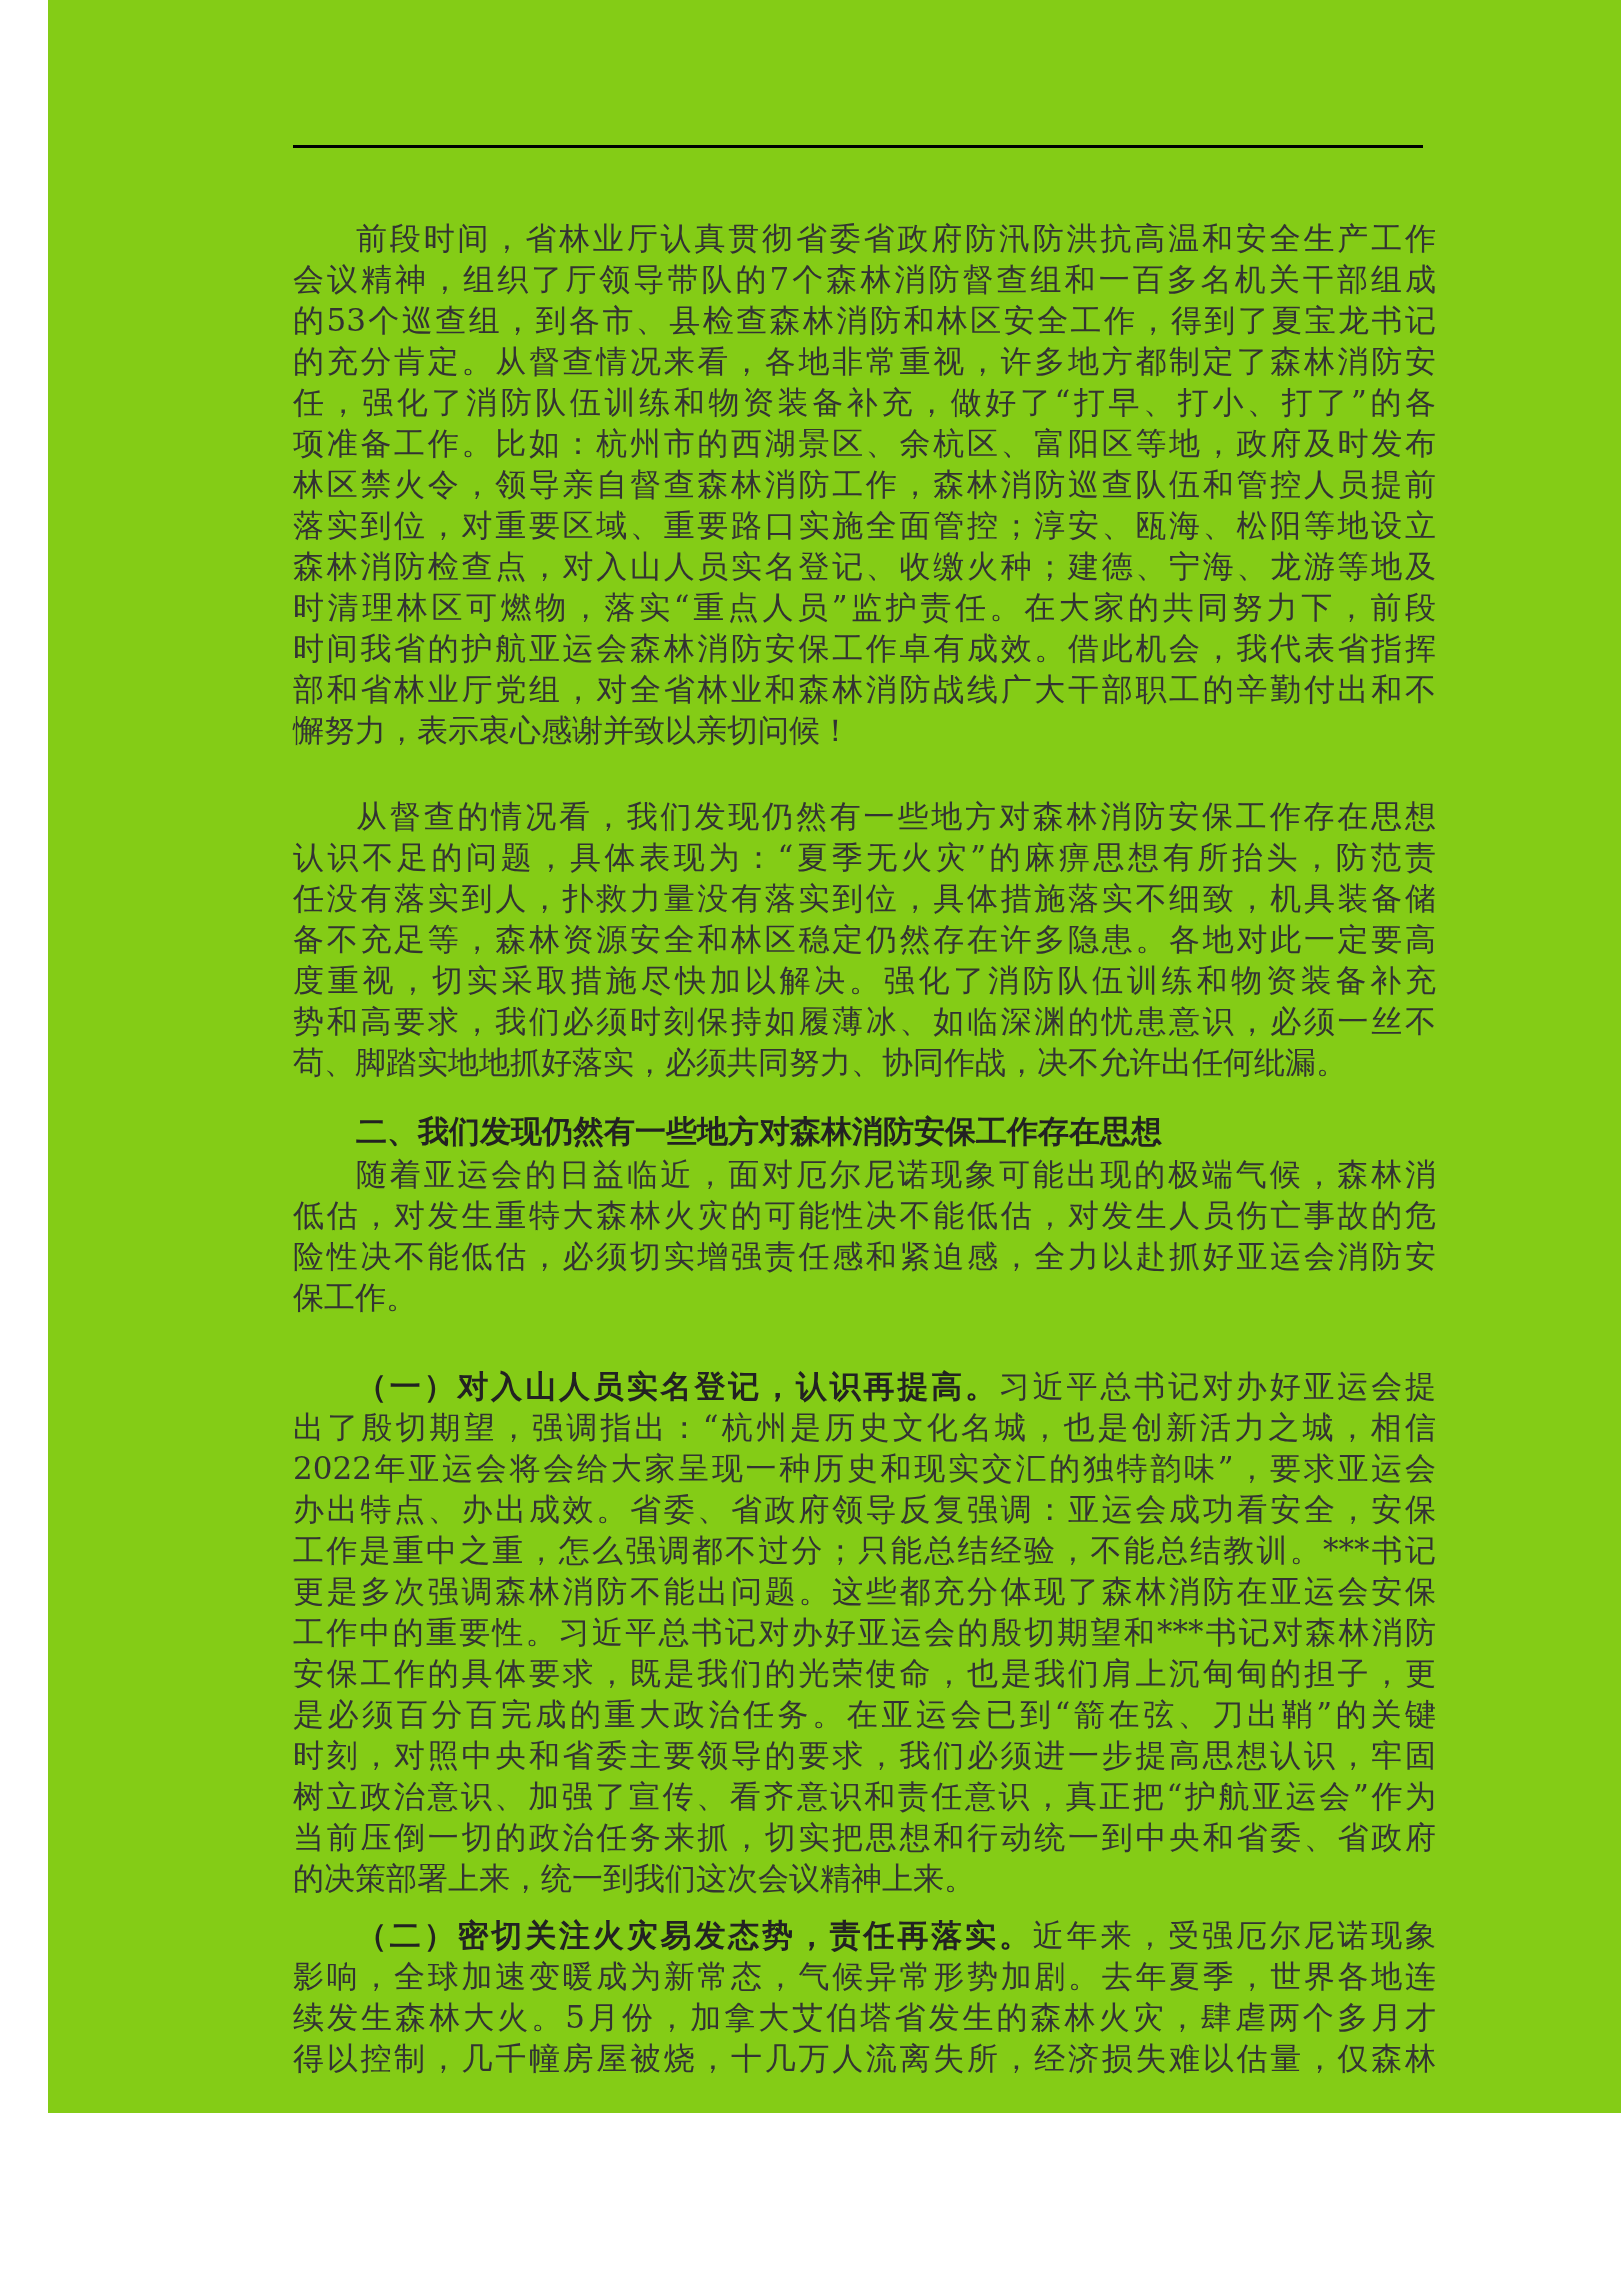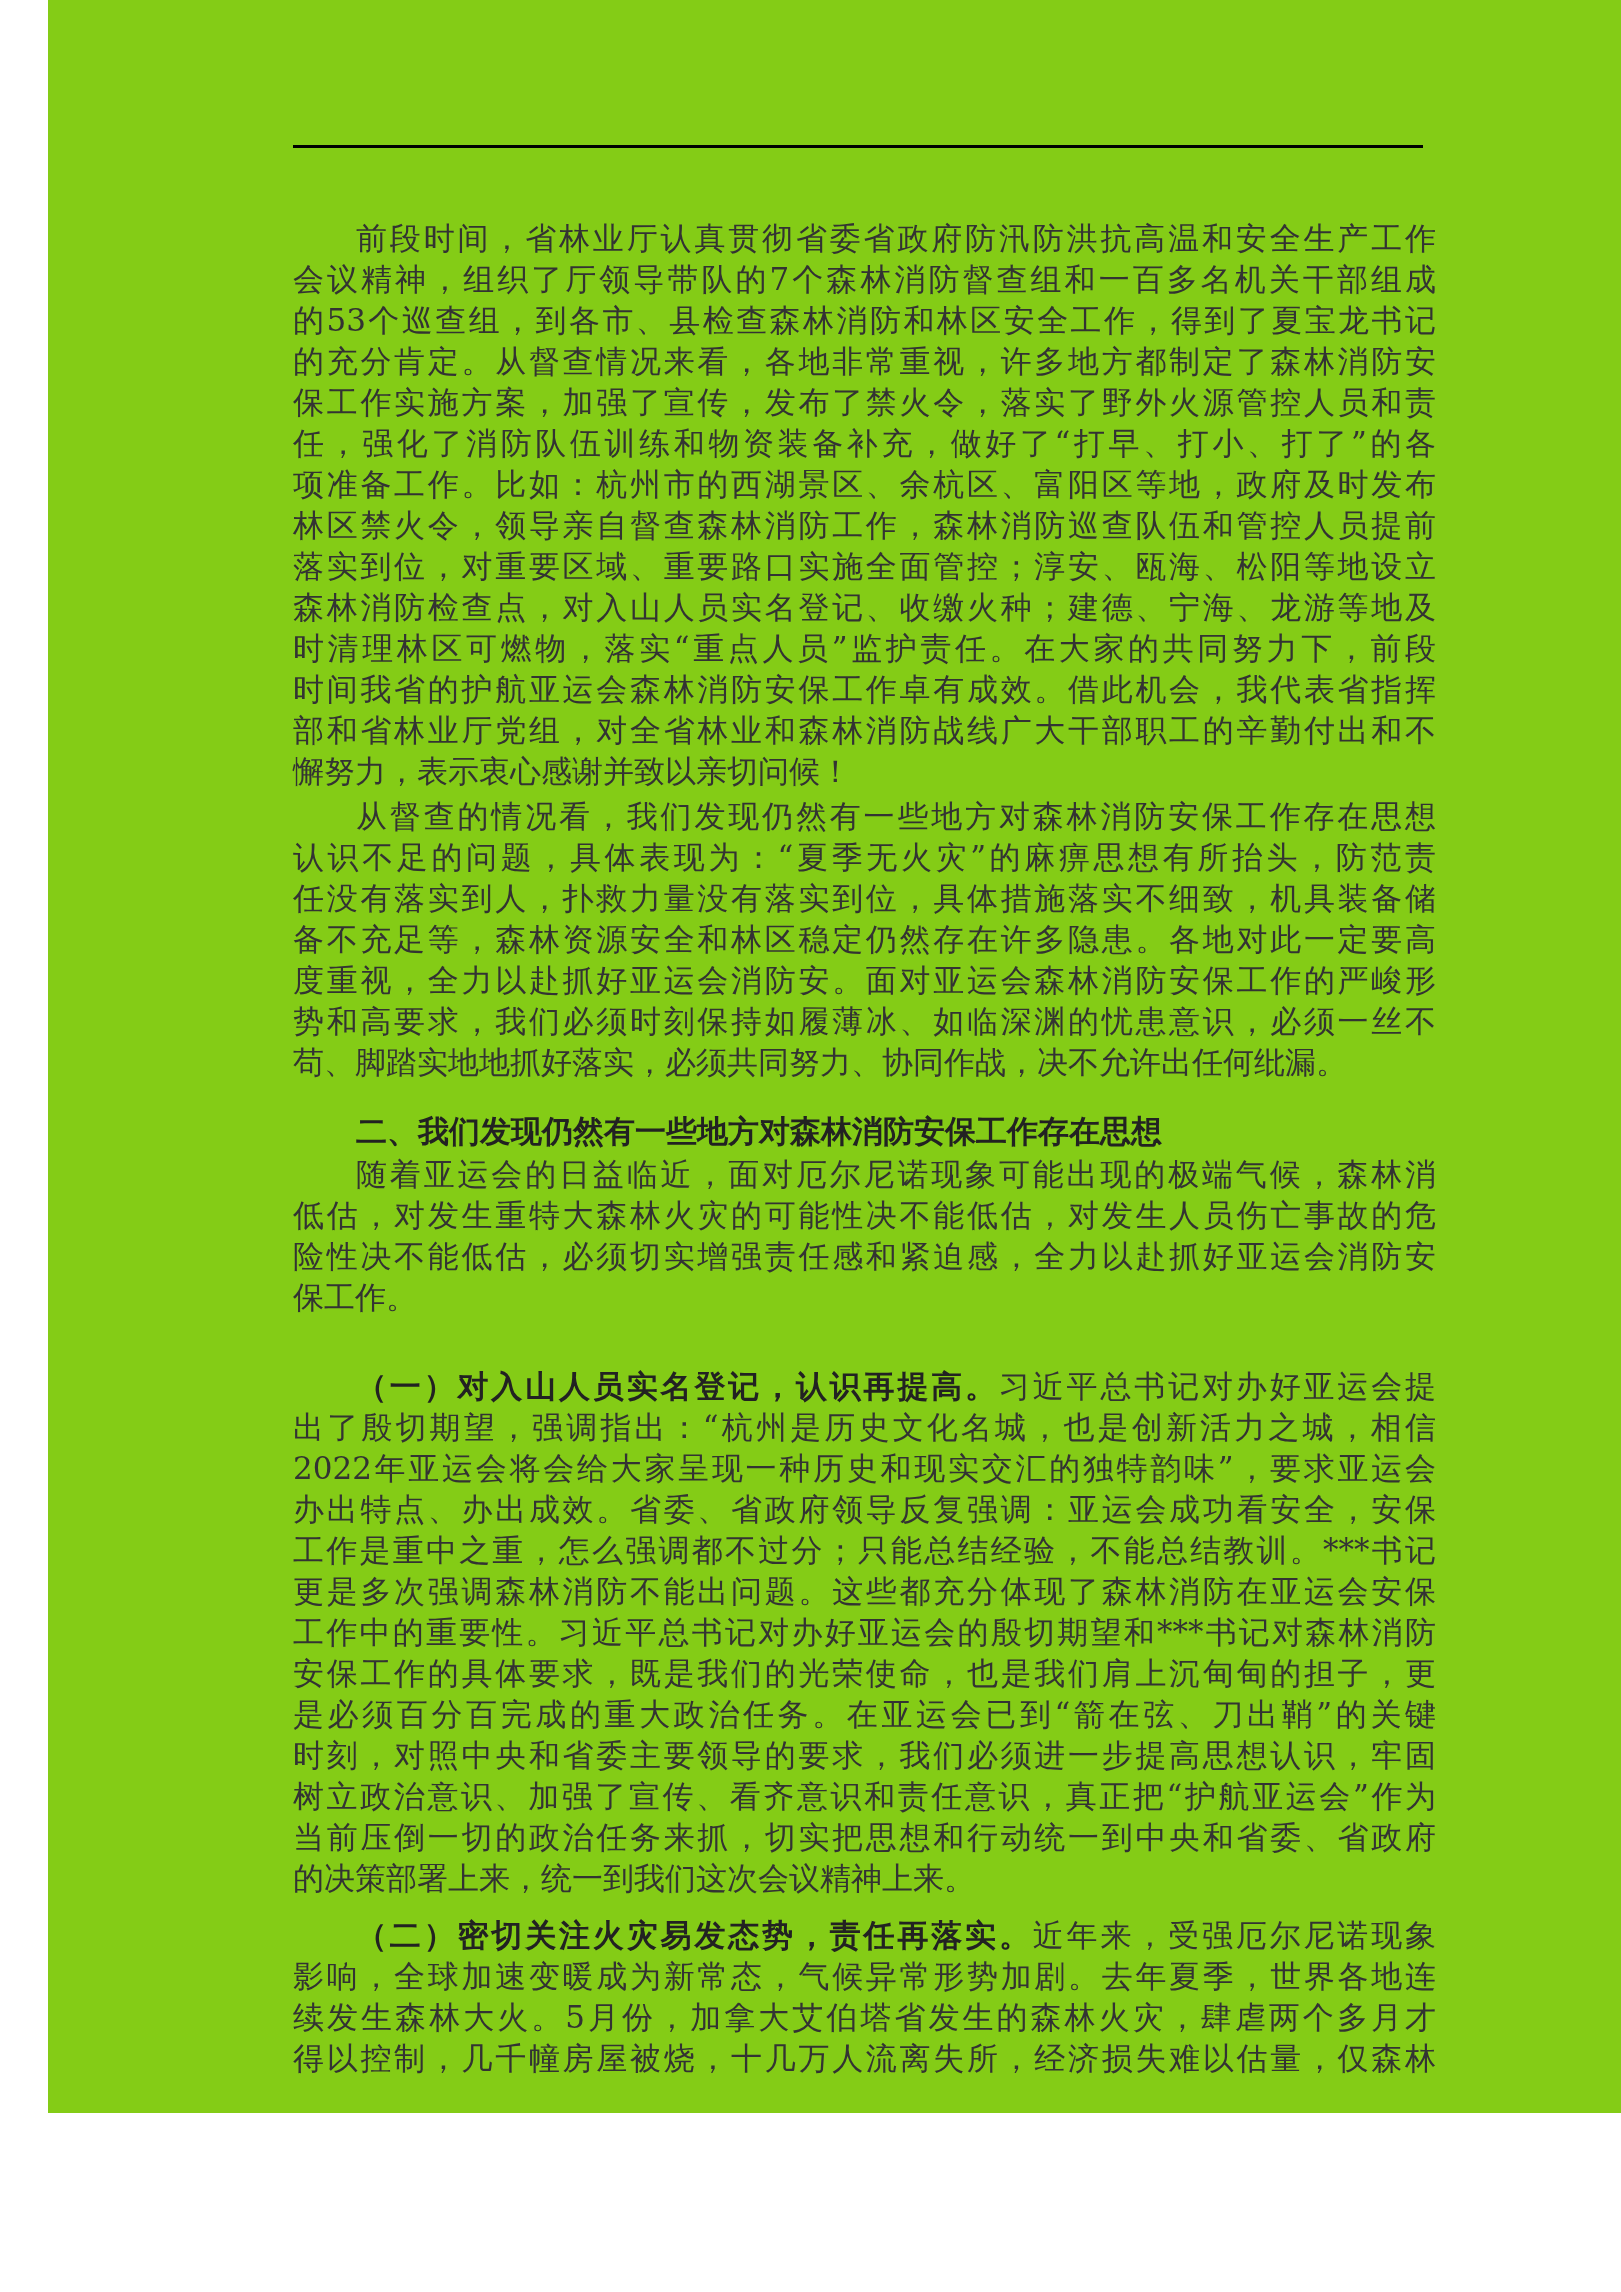--- a/index.html
+++ b/index.html
@@ -22,38 +22,37 @@
 <body>
 
 <div class="page">
   <div class="header-rule"></div>
 
   <div class="block" style="top:218px">
     <span class="line indent">前段时间，省林业厅认真贯彻省委省政府防汛防洪抗高温和安全生产工作</span>
     <span class="line">会议精神，组织了厅领导带队的7个森林消防督查组和一百多名机关干部组成</span>
     <span class="line">的53个巡查组，到各市、县检查森林消防和林区安全工作，得到了夏宝龙书记</span>
     <span class="line">的充分肯定。从督查情况来看，各地非常重视，许多地方都制定了森林消防安</span>
-    <span class="line">保工作实施方案，加强了宣传，发布了禁火令，落实了野外火源管控人员和责</span>
     <span class="line">任，强化了消防队伍训练和物资装备补充，做好了“打早、打小、打了”的各</span>
     <span class="line">项准备工作。比如：杭州市的西湖景区、余杭区、富阳区等地，政府及时发布</span>
     <span class="line">林区禁火令，领导亲自督查森林消防工作，森林消防巡查队伍和管控人员提前</span>
     <span class="line">落实到位，对重要区域、重要路口实施全面管控；淳安、瓯海、松阳等地设立</span>
     <span class="line">森林消防检查点，对入山人员实名登记、收缴火种；建德、宁海、龙游等地及</span>
     <span class="line">时清理林区可燃物，落实“重点人员”监护责任。在大家的共同努力下，前段</span>
     <span class="line">时间我省的护航亚运会森林消防安保工作卓有成效。借此机会，我代表省指挥</span>
     <span class="line">部和省林业厅党组，对全省林业和森林消防战线广大干部职工的辛勤付出和不</span>
     <span class="line last">懈努力，表示衷心感谢并致以亲切问候！</span>
   </div>
 
   <div class="block" style="top:796px">
     <span class="line indent">从督查的情况看，我们发现仍然有一些地方对森林消防安保工作存在思想</span>
     <span class="line">认识不足的问题，具体表现为：“夏季无火灾”的麻痹思想有所抬头，防范责</span>
     <span class="line">任没有落实到人，扑救力量没有落实到位，具体措施落实不细致，机具装备储</span>
     <span class="line">备不充足等，森林资源安全和林区稳定仍然存在许多隐患。各地对此一定要高</span>
-    <span class="line">度重视，全力以赴抓好亚运会消防安。面对亚运会森林消防安保工作的严峻形</span>
+    <span class="line">度重视，切实采取措施尽快加以解决。强化了消防队伍训练和物资装备补充</span>
     <span class="line">势和高要求，我们必须时刻保持如履薄冰、如临深渊的忧患意识，必须一丝不</span>
     <span class="line last">苟、脚踏实地地抓好落实，必须共同努力、协同作战，决不允许出任何纰漏。</span>
   </div>
 
   <div class="block" style="top:1111px">
     <span class="line indent heading">二、我们发现仍然有一些地方对森林消防安保工作存在思想</span>
   </div>
 
   <div class="block" style="top:1154px">
     <span class="line indent">随着亚运会的日益临近，面对厄尔尼诺现象可能出现的极端气候，森林消</span>

